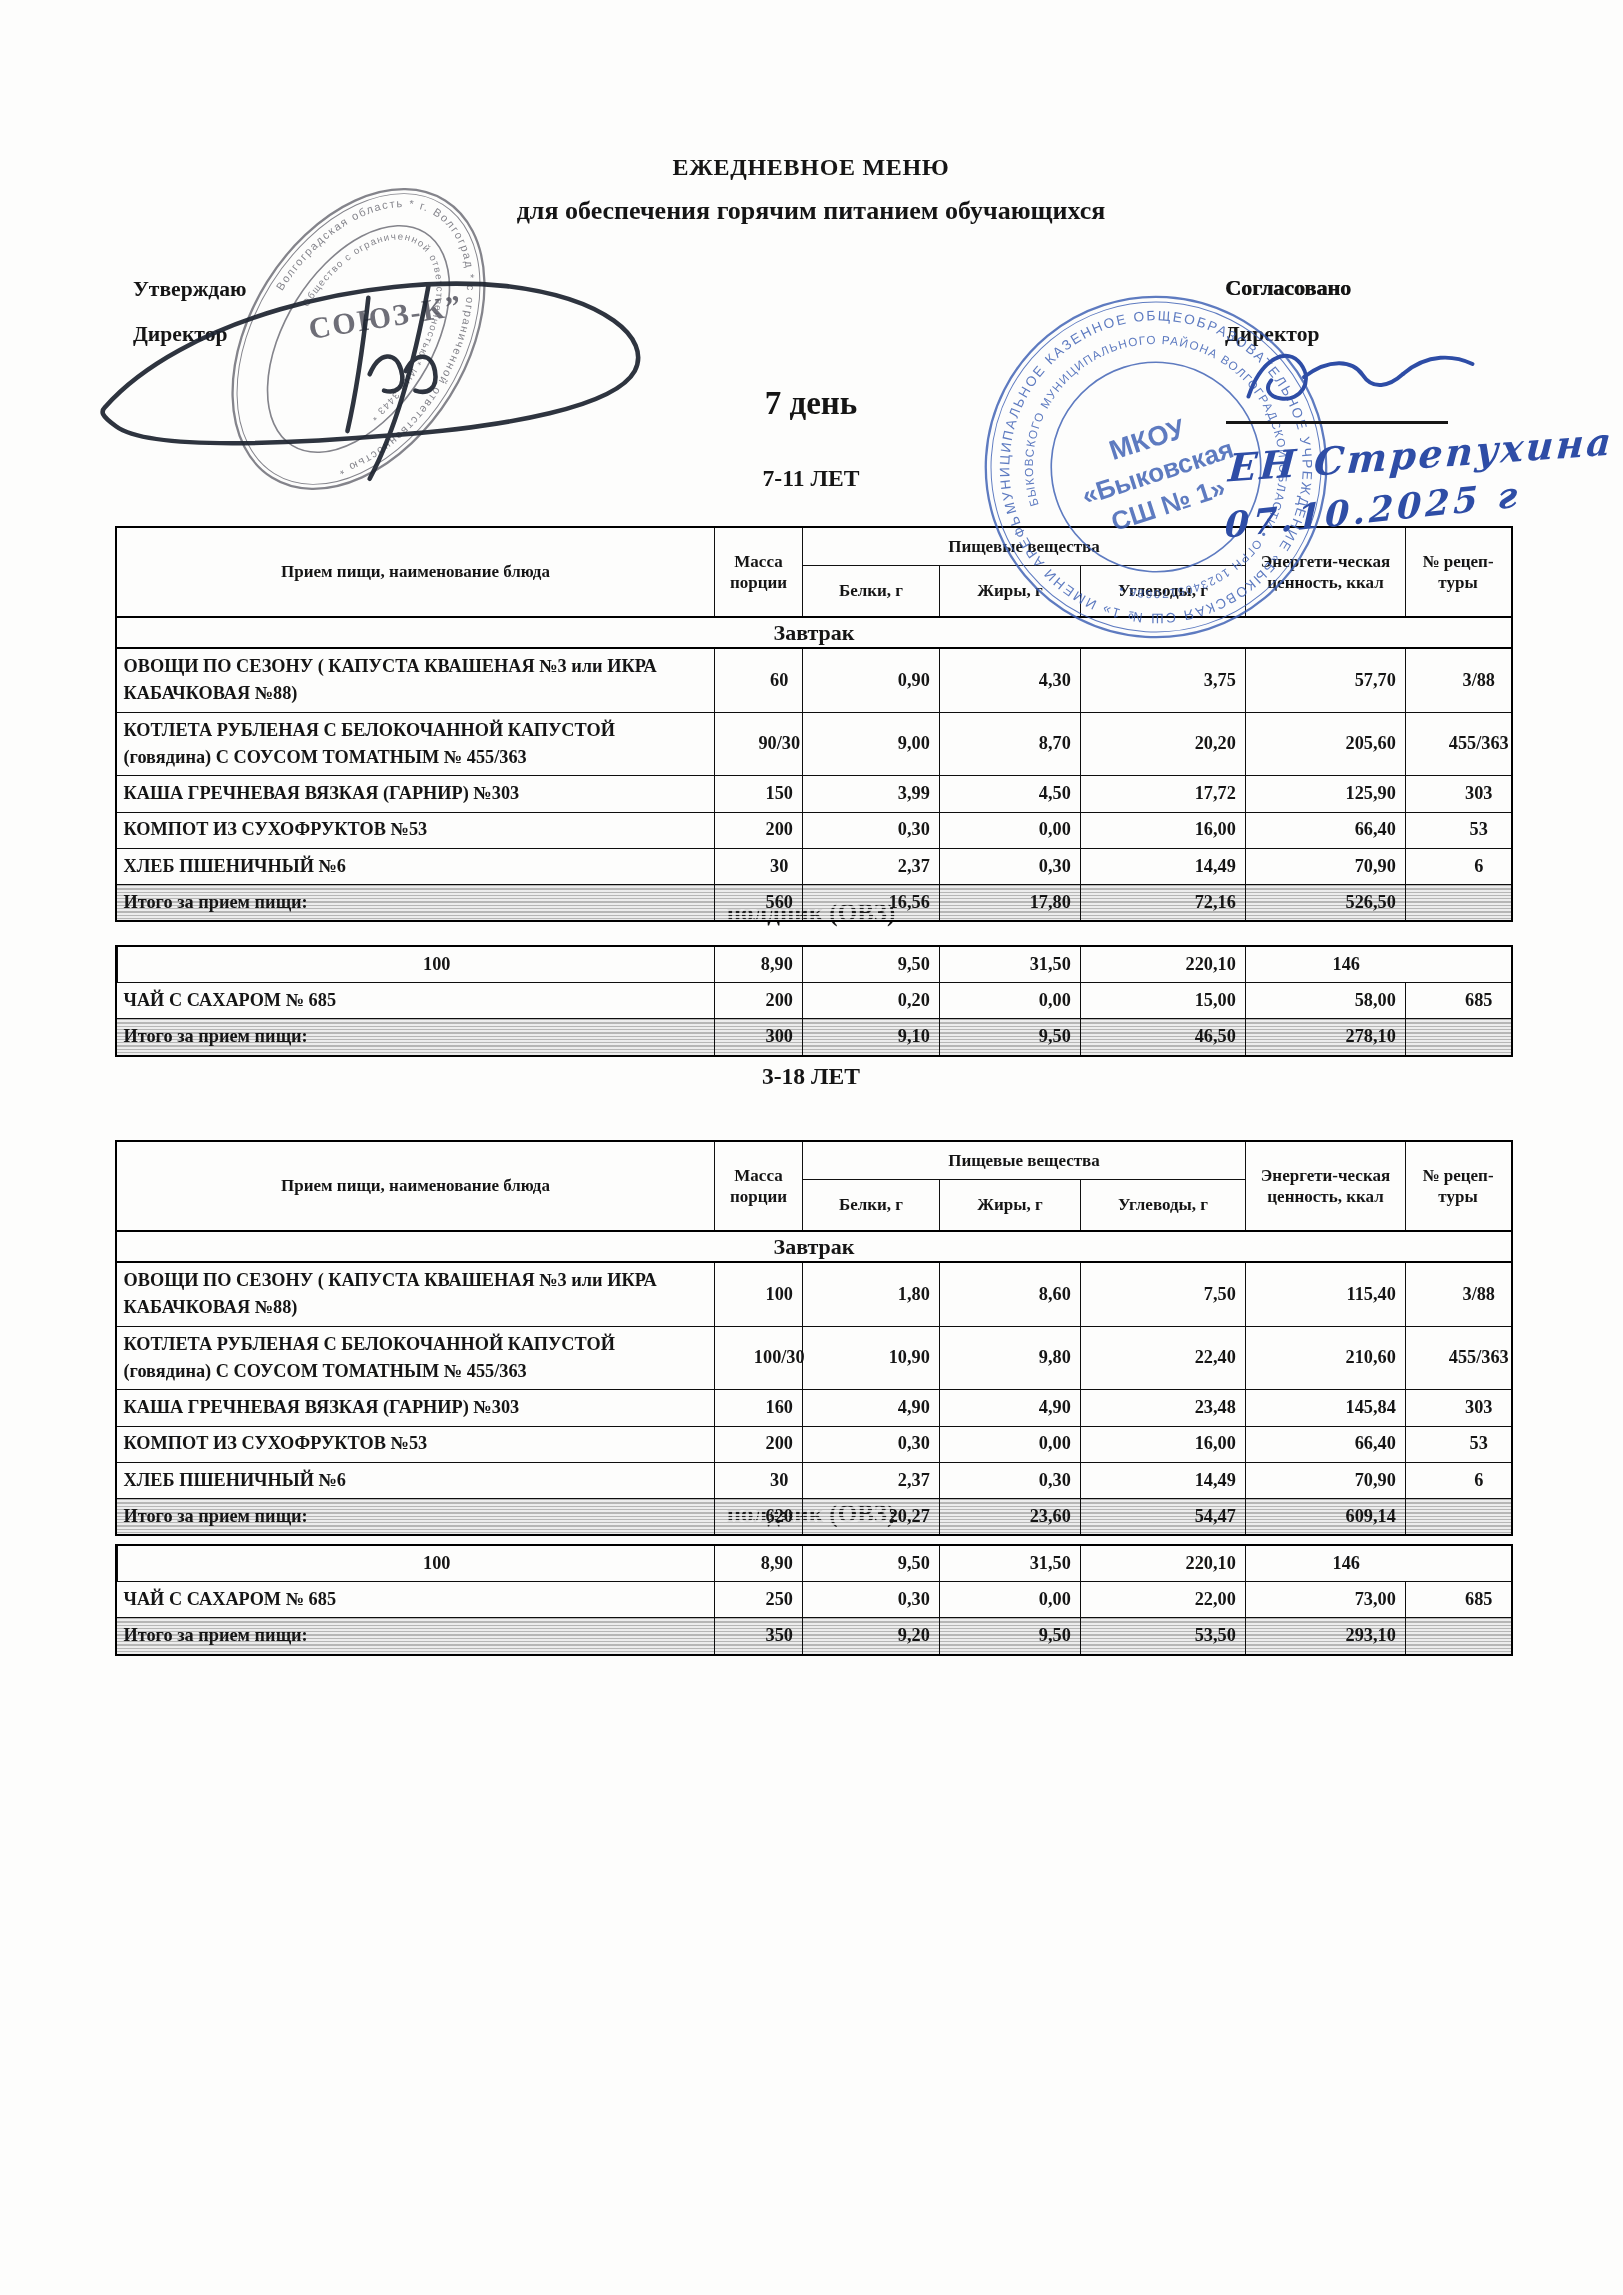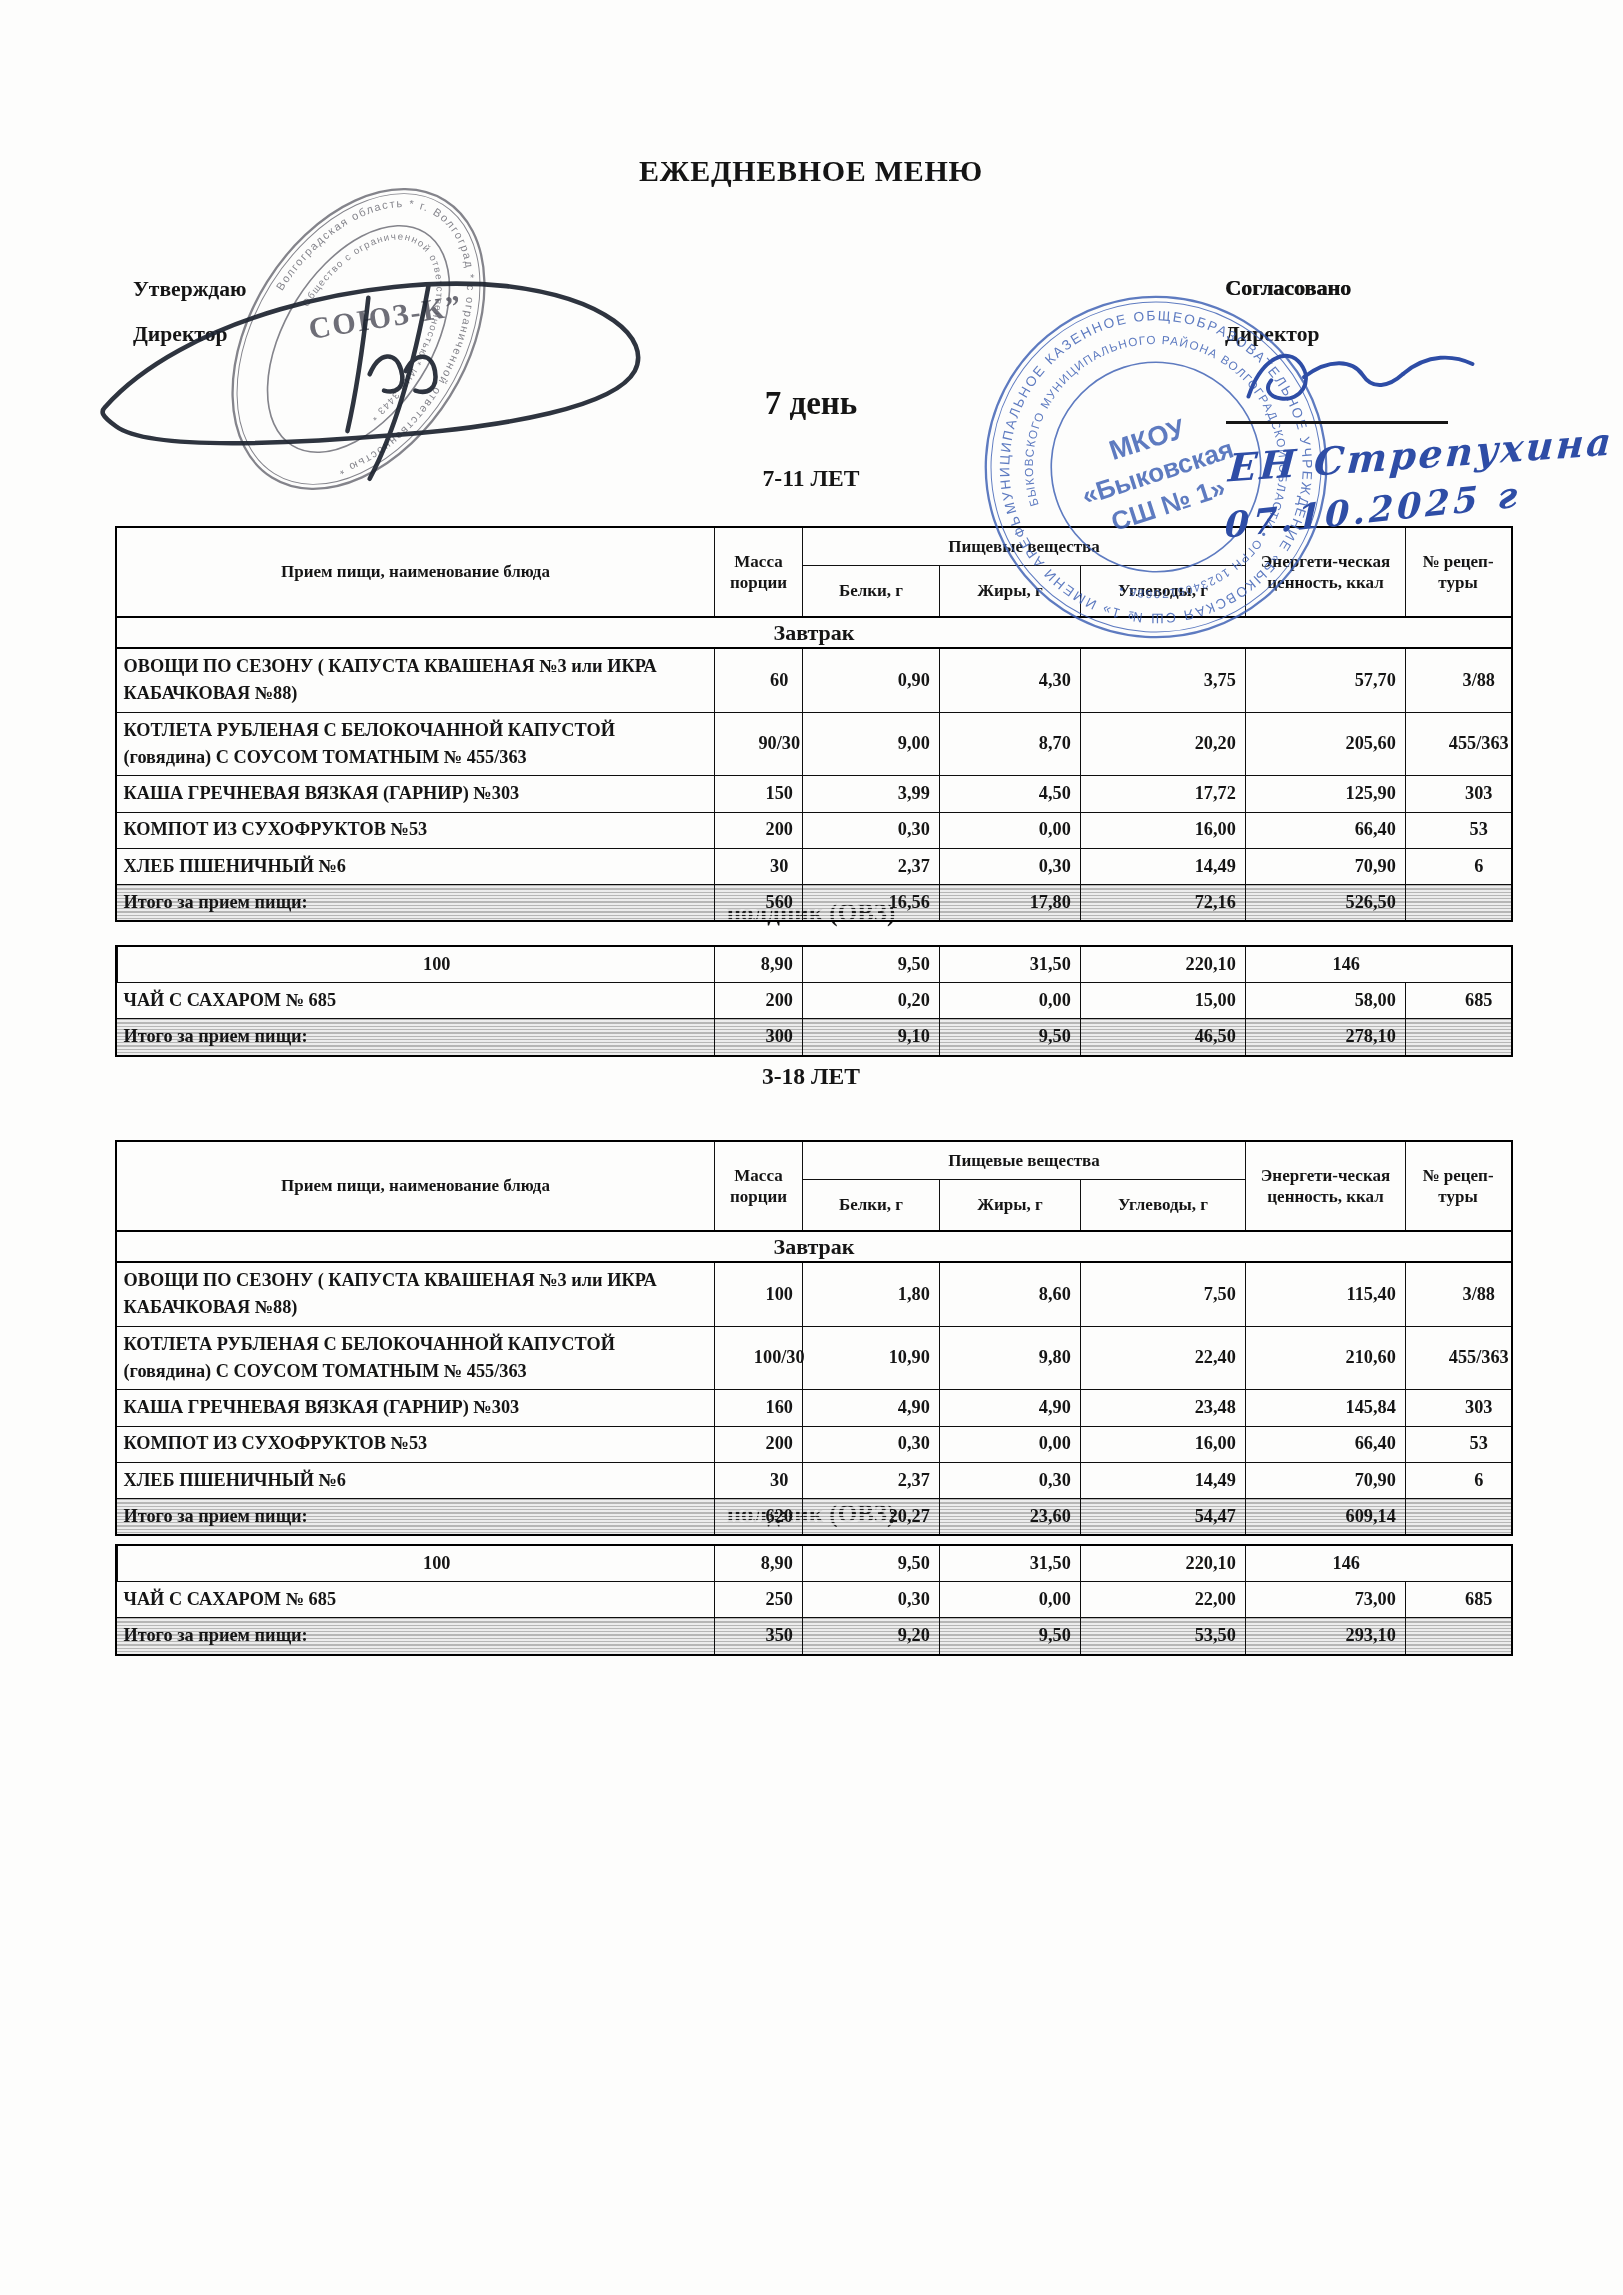--- a/index.html
+++ b/index.html
@@ -4,21 +4,21 @@
 <style>
   html,body { margin:0; padding:0; background:#e8e8e8; }
   .page {
     position:relative; width:1623px; height:2295px; margin:0 auto;
     background:#fdfdfc; overflow:hidden;
     font-family:"Liberation Serif", serif; color:#151515;
   }
   .abs { position:absolute; }
   .centered { left:811px; transform:translateX(-50%); white-space:nowrap; }
 
-  .title    { top:154px; font-size:30px; font-weight:bold; letter-spacing:0.7px; }
+  .title    { top:154px; font-size:24px; font-weight:bold; letter-spacing:0.7px; }
   .subtitle { top:196px; font-size:26px; font-weight:bold; }
   .day-title{ top:385px; font-size:33px; font-weight:bold; }
   .age-title{ font-size:23.6px; font-weight:bold; }
   .age-title.t1 { top:465px; }
   .age-title.t2 { top:1063px; }
   .snack-title { font-size:25px; font-weight:bold; }
   .snack-title.s1 { top:899px; }
   .snack-title.s2 { top:1500px; }
 
   .approve-label { left:133px; top:277px; font-size:21.6px; font-weight:bold; }
@@ -74,20 +74,21 @@
                  font-family:"DejaVu Serif", serif; color:#2e4da6; letter-spacing:3.9px;
                  transform:rotate(-6deg) skewX(-8deg); z-index:6; white-space:nowrap; }
   .stamp-text { font-family:"Liberation Sans", sans-serif; }
 </style>
 </head>
 <body>
 
 <div class="page">
 
   <div class="abs centered title">ЕЖЕДНЕВНОЕ МЕНЮ</div>
+  <div class="abs centered subtitle">для обеспечения горячим питанием обучающихся</div>
   <div class="abs centered day-title">7 день</div>
 
   <div class="abs approve-label">Утверждаю</div>
   <div class="abs approve-role">Директор</div>
 
   <svg class="abs stamp-left" viewBox="0 0 500 560">
     <defs>
       <path id="lsOuter" d="M 112 280 A 138 222 0 1 1 388 280 A 138 222 0 1 1 112 280"></path>
       <path id="lsInner" d="M 158 280 A 92 170 0 1 1 342 280 A 92 170 0 1 1 158 280"></path>
     </defs>

